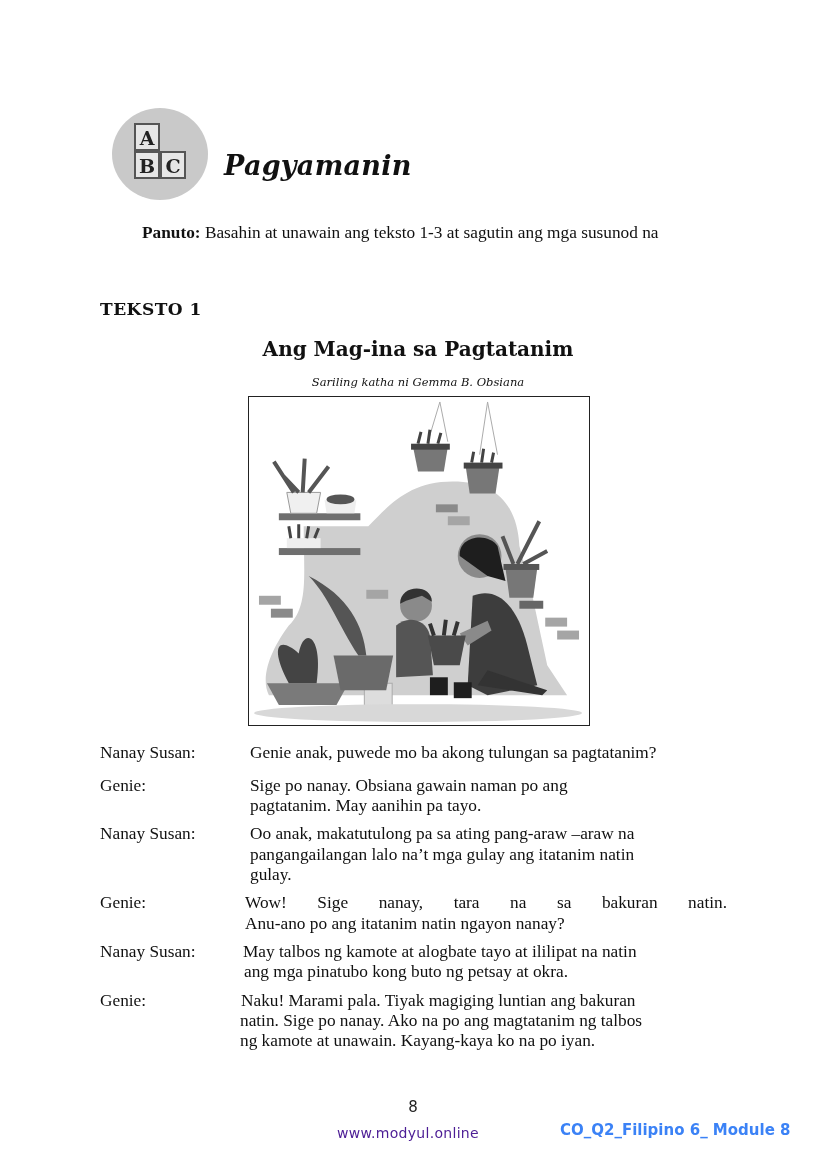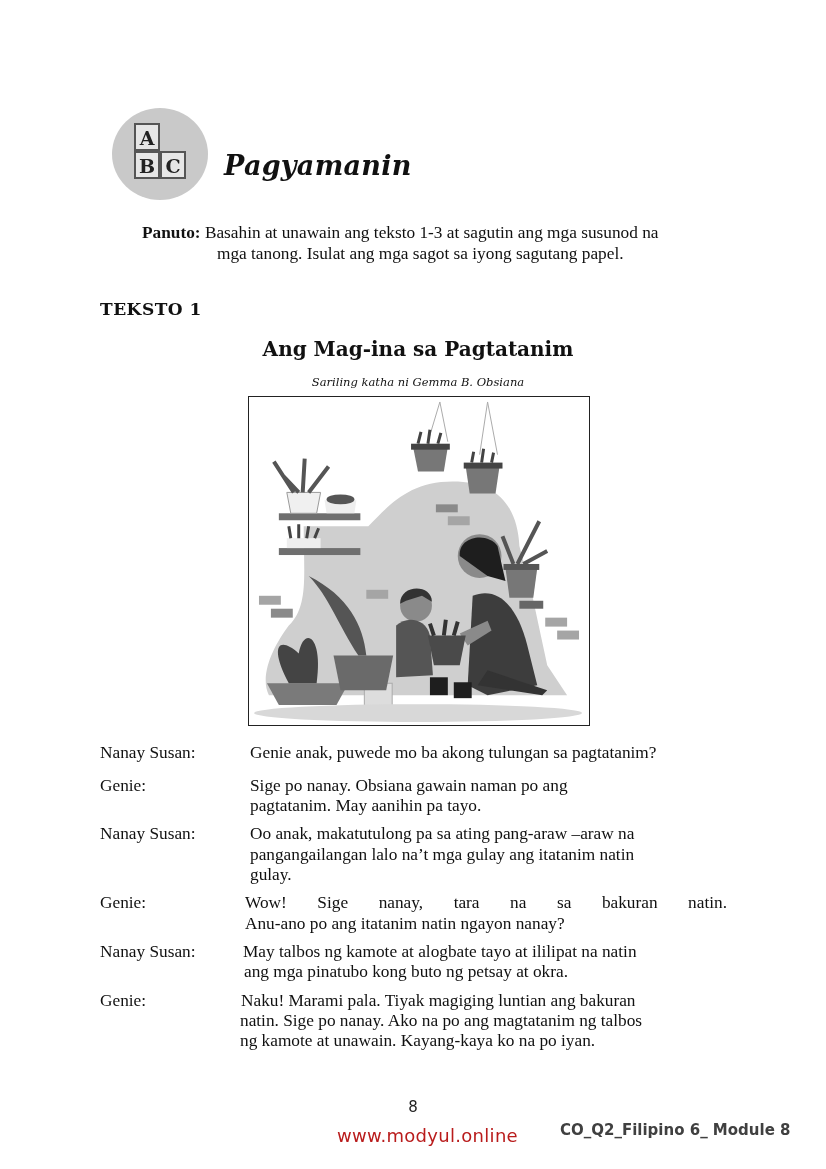--- a/index.html
+++ b/index.html
@@ -20,43 +20,42 @@
     .author { left: 0; width: 836px; text-align: center; top: 375px; font-family: "DejaVu Serif", serif; font-style: italic; font-size: 11.5px; }
 
     .illus { left: 248px; top: 396px; width: 342px; height: 330px; border: 1.5px solid #222; box-sizing: border-box; background: #fff; overflow: hidden; }
     .illus svg { width: 100%; height: 100%; display: block; }
 
     .dialog { font-family: "Liberation Serif", serif; font-size: 17.3px; line-height: 20px; }
     .speaker { position: absolute; left: 100px; font-weight: normal; }
     .line { position: absolute; }
 
     .page-num { left: 0; width: 826px; text-align: center; top: 1098px; font-family: "DejaVu Sans", sans-serif; font-size: 15px; color: #222; }
-    .watermark { left: 337px; top: 1125px; font-family: "DejaVu Sans", sans-serif; font-size: 18px; color: #b91c1c; letter-spacing: 0.3px; }
-    .module { left: 560px; top: 1121px; font-family: "DejaVu Sans", sans-serif; font-weight: bold; font-size: 15px; color: #404040; }
+    .watermark { left: 337px; top: 1125px; font-family: "DejaVu Sans", sans-serif; font-size: 14px; color: #4c1d95; letter-spacing: 0.3px; }
+    .module { left: 560px; top: 1121px; font-family: "DejaVu Sans", sans-serif; font-weight: bold; font-size: 15px; color: #3b82f6; }
   </style>
 </head>
 <body>
 
 <div class="abs abc-icon">
   <svg viewBox="0 0 100 96" width="100" height="96">
     <ellipse cx="50" cy="48" rx="48" ry="46" fill="#c9c9c9"></ellipse>
     <rect x="25" y="18" width="24" height="26" fill="#e6e6e6" stroke="#555" stroke-width="2"></rect>
     <rect x="25" y="46" width="24" height="26" fill="#e6e6e6" stroke="#555" stroke-width="2"></rect>
     <rect x="51" y="46" width="24" height="26" fill="#e6e6e6" stroke="#555" stroke-width="2"></rect>
     <text x="37" y="39" text-anchor="middle" font-family="DejaVu Serif, serif" font-weight="bold" font-size="19" fill="#222">A</text>
     <text x="37" y="67" text-anchor="middle" font-family="DejaVu Serif, serif" font-weight="bold" font-size="19" fill="#222">B</text>
     <text x="63" y="67" text-anchor="middle" font-family="DejaVu Serif, serif" font-weight="bold" font-size="19" fill="#222">C</text>
   </svg>
 </div>
 <div class="abs section-title">Pagyamanin</div>
 
 <div class="abs instr">
   <span class="lbl">Panuto:</span>
   <span>Basahin at unawain ang teksto 1-3 at sagutin ang mga susunod na</span>
-  <span class="l2">mga tanong.  Isulat ang mga sagot sa iyong sagutang papel.</span>
 </div>
 
 <div class="abs teksto">TEKSTO 1</div>
 
 <div class="abs story-title">Ang Mag-ina sa Pagtatanim</div>
 <div class="abs author">Sariling katha ni Gemma B. Obsiana</div>
 
 <div class="abs illus">
   <svg viewBox="0 0 342 330">
 

